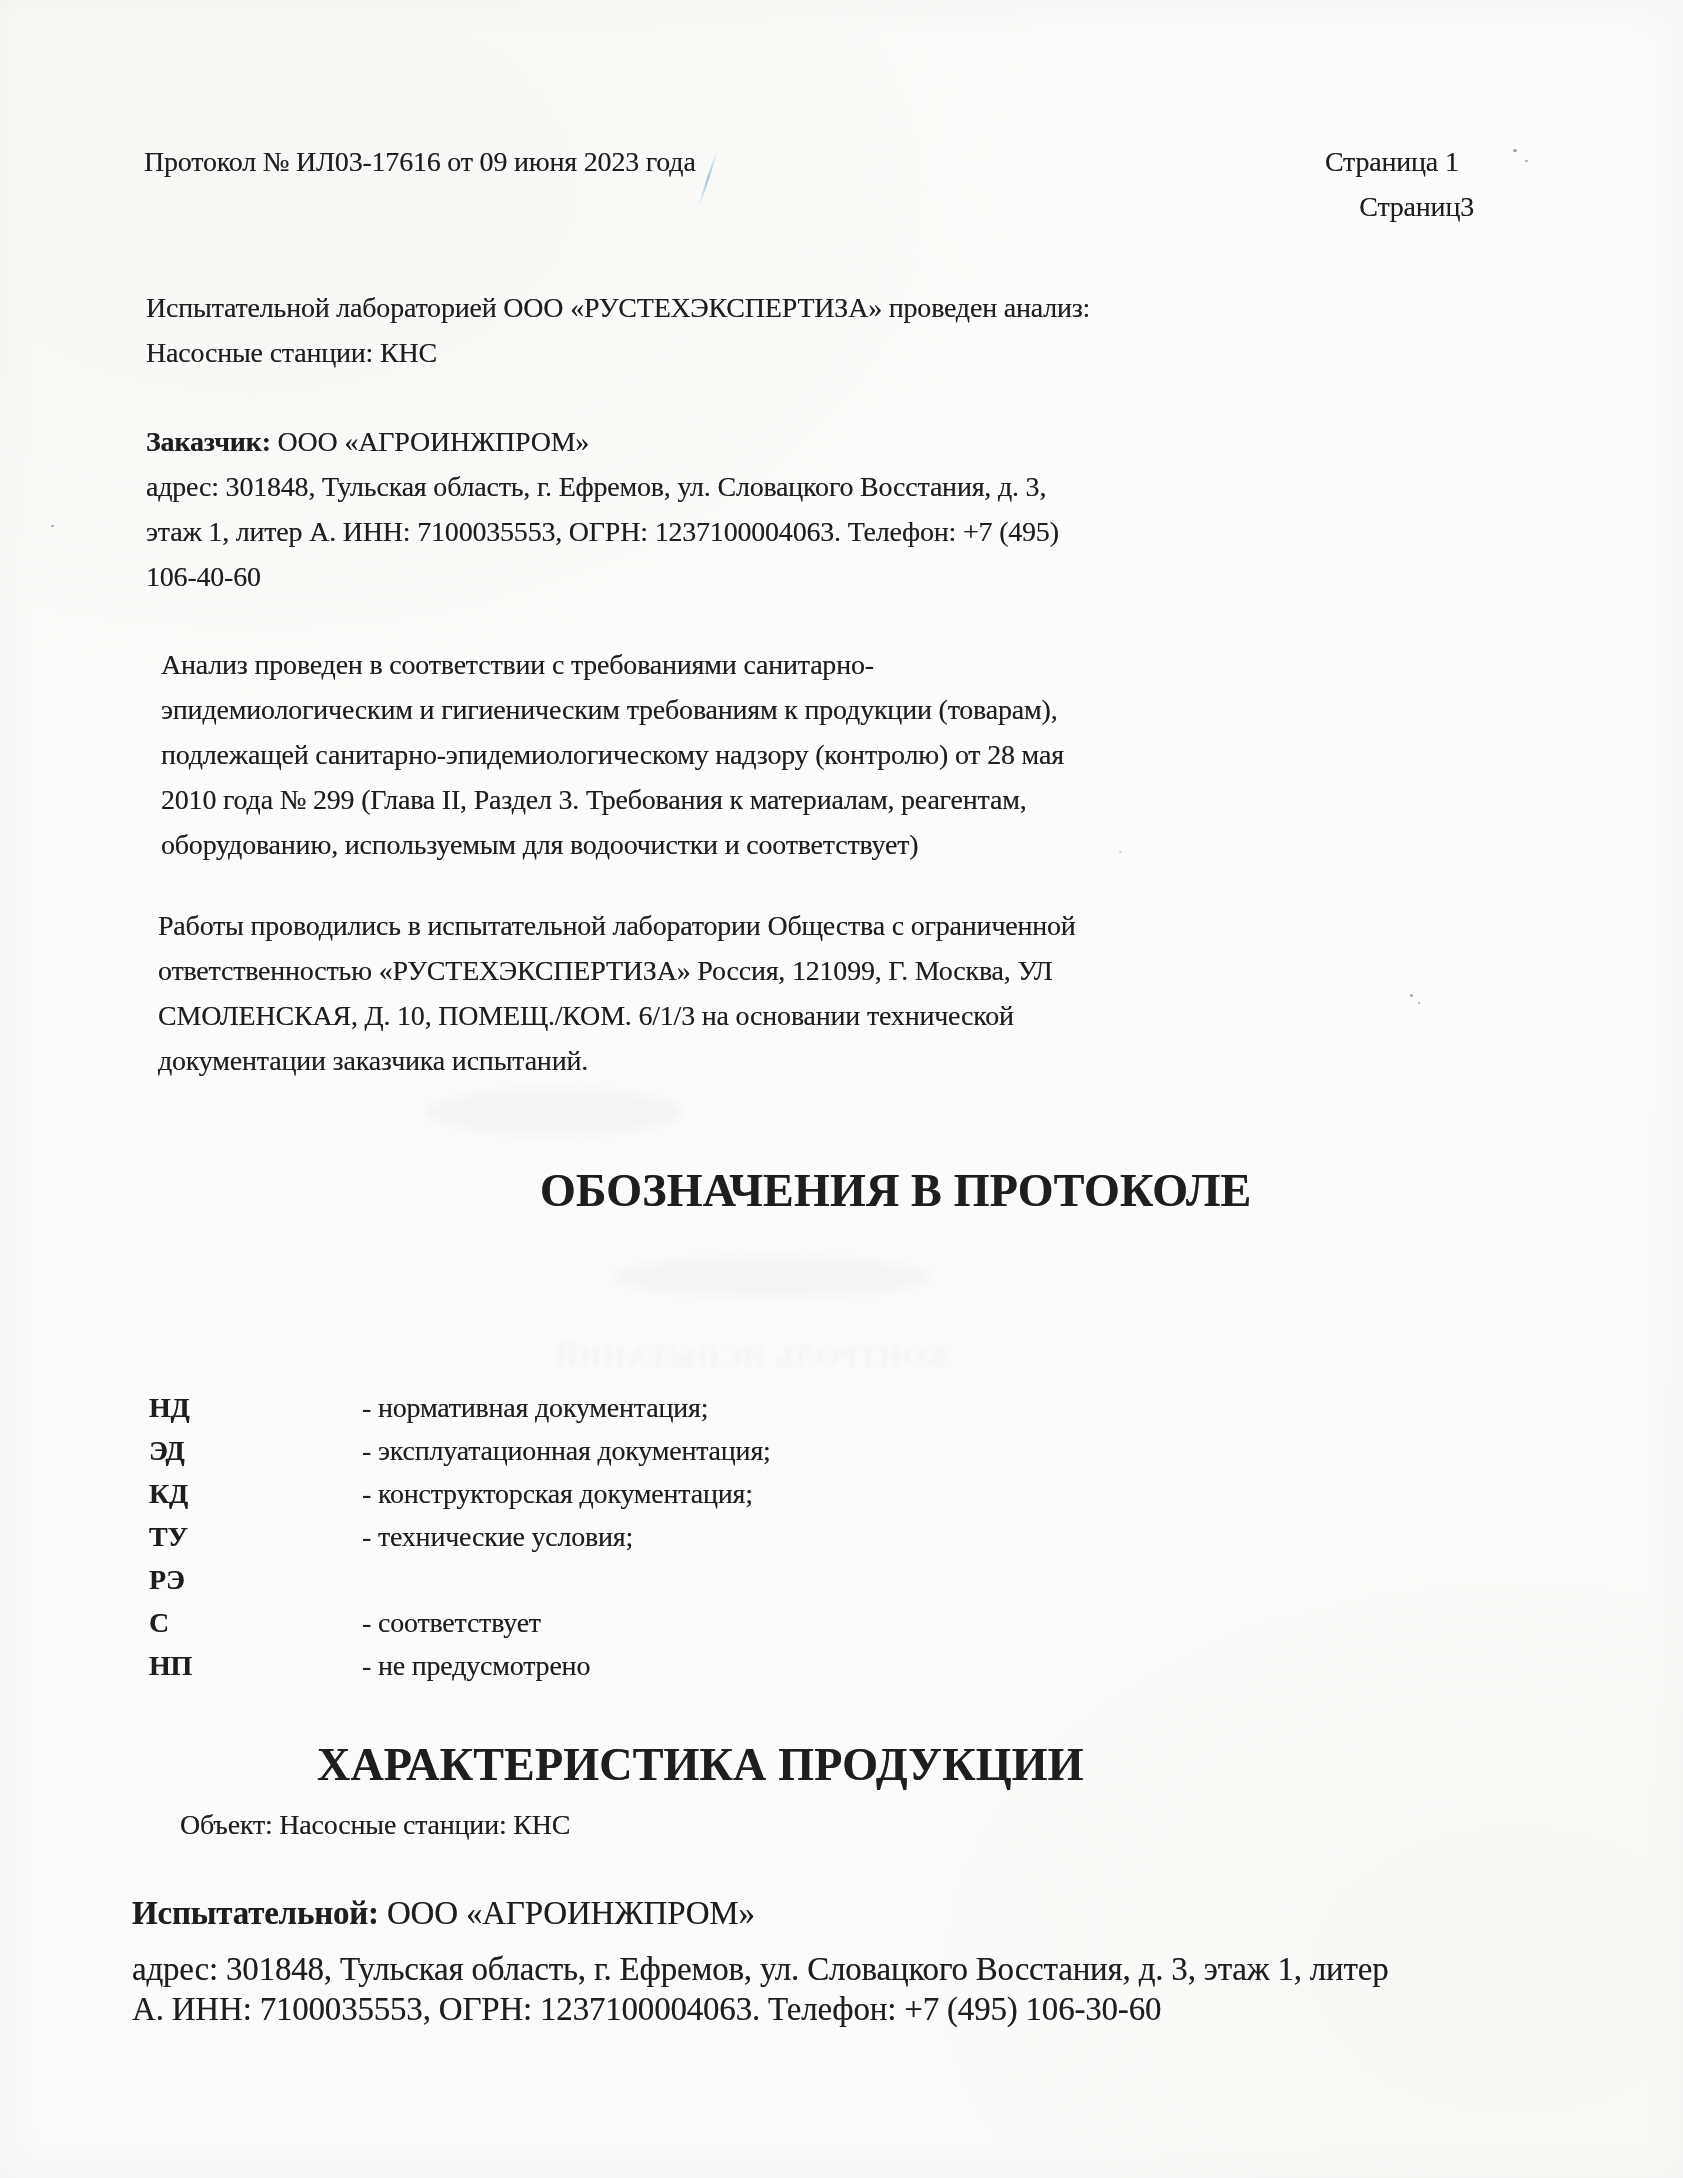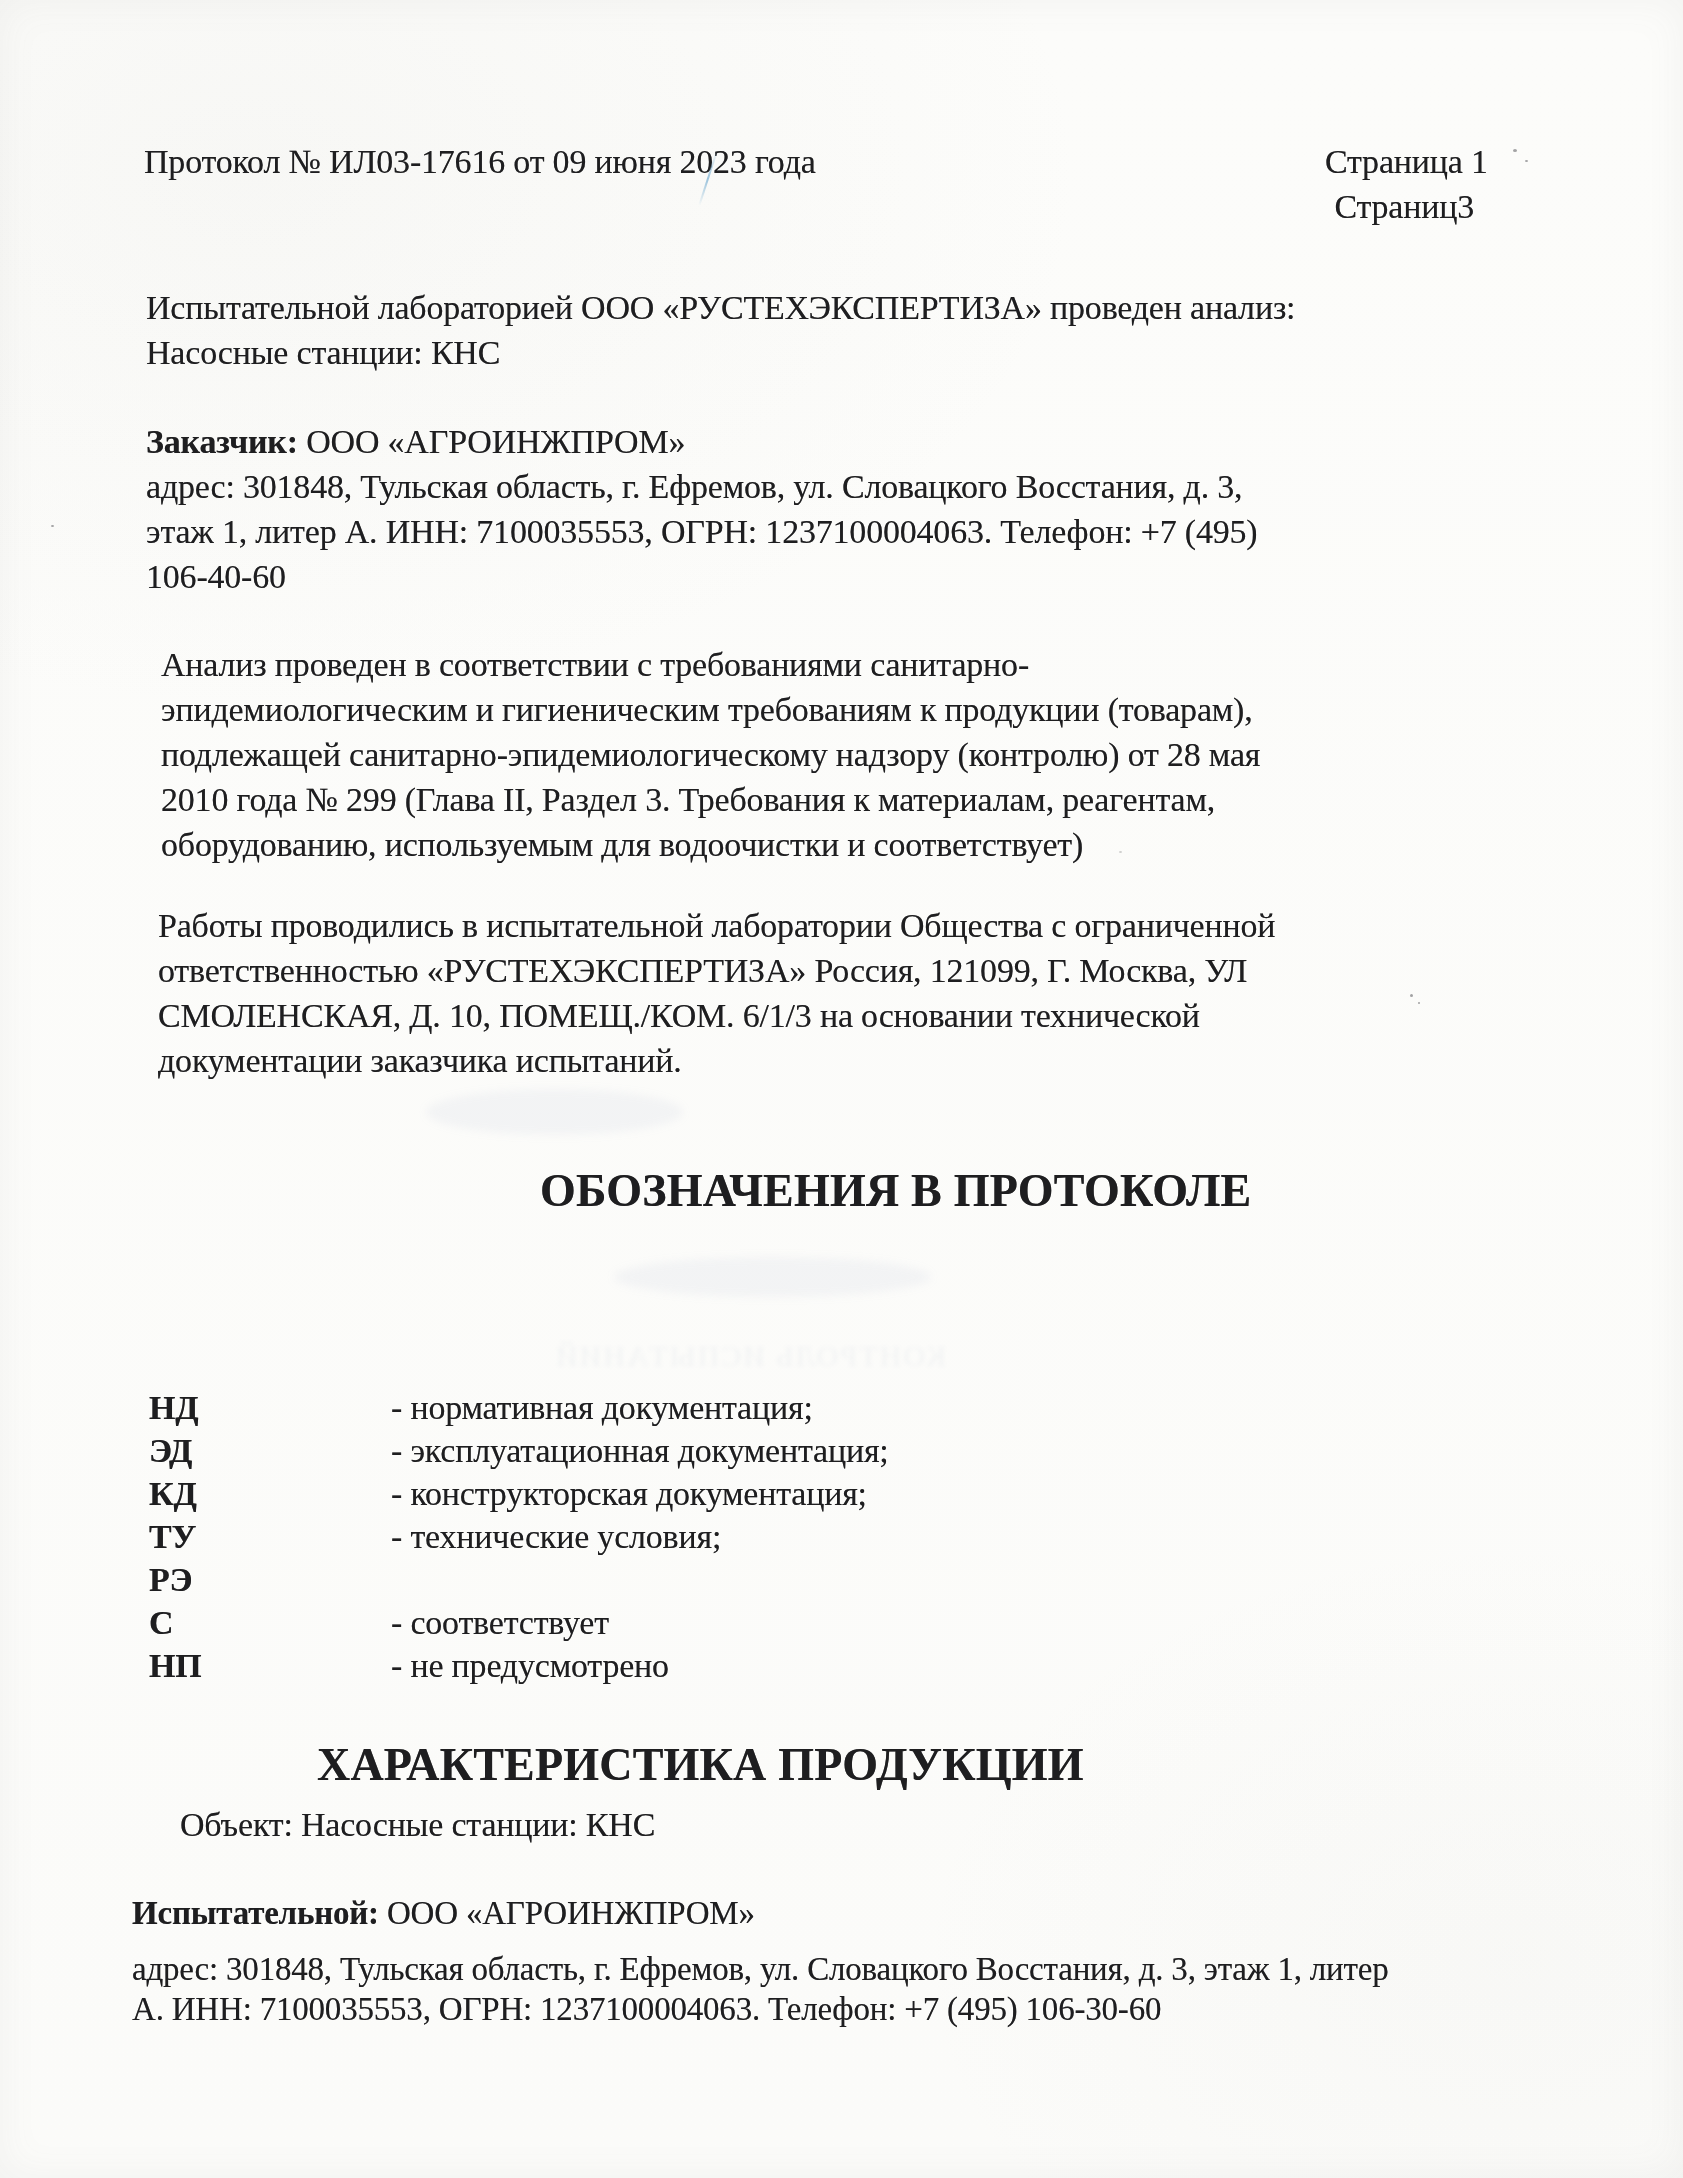--- a/index.html
+++ b/index.html
@@ -14,36 +14,36 @@
     width:1683px;height:2178px;
     background:
       radial-gradient(1386px 891px at 15% 8%, rgba(205,205,200,0.10), transparent 60%),
       radial-gradient(990px 693px at 90% 90%, rgba(210,210,205,0.08), transparent 60%),
       linear-gradient(#fcfcfa,#fbfbf9);
     color:#1e1e20;
     box-shadow:inset 0 0 40px rgba(120,120,115,0.07);
   }
   .abs{position:absolute;}
   .txt{
-    font-size:34px;
+    font-size:28px;
     line-height:45px;
     letter-spacing:-0.2px;
     color:#1e1e20;
     text-shadow:0 0 0.5px rgba(30,30,30,0.55);
     white-space:nowrap;
   }
   .bold{font-weight:bold;}
   .heading{
     font-weight:bold;
     font-size:46px;
     letter-spacing:0.2px;
     text-shadow:0 0 0.6px rgba(20,20,20,0.6);
     white-space:nowrap;
   }
-  .defs-row{display:flex;height:43px;line-height:43px;gap:29px;}
+  .defs-row{display:flex;height:43px;line-height:43px;}
   .defs-term{width:213px;font-weight:bold;}
   .defs-text{flex:1;}
   .pages{width:168px;}
   .pages-line2{display:flex;justify-content:flex-end;width:149px;}
   .ghost{
     position:absolute;
     color:#7186a8;
     opacity:0.07;
     filter:blur(2px);
     transform:scaleX(-1);

